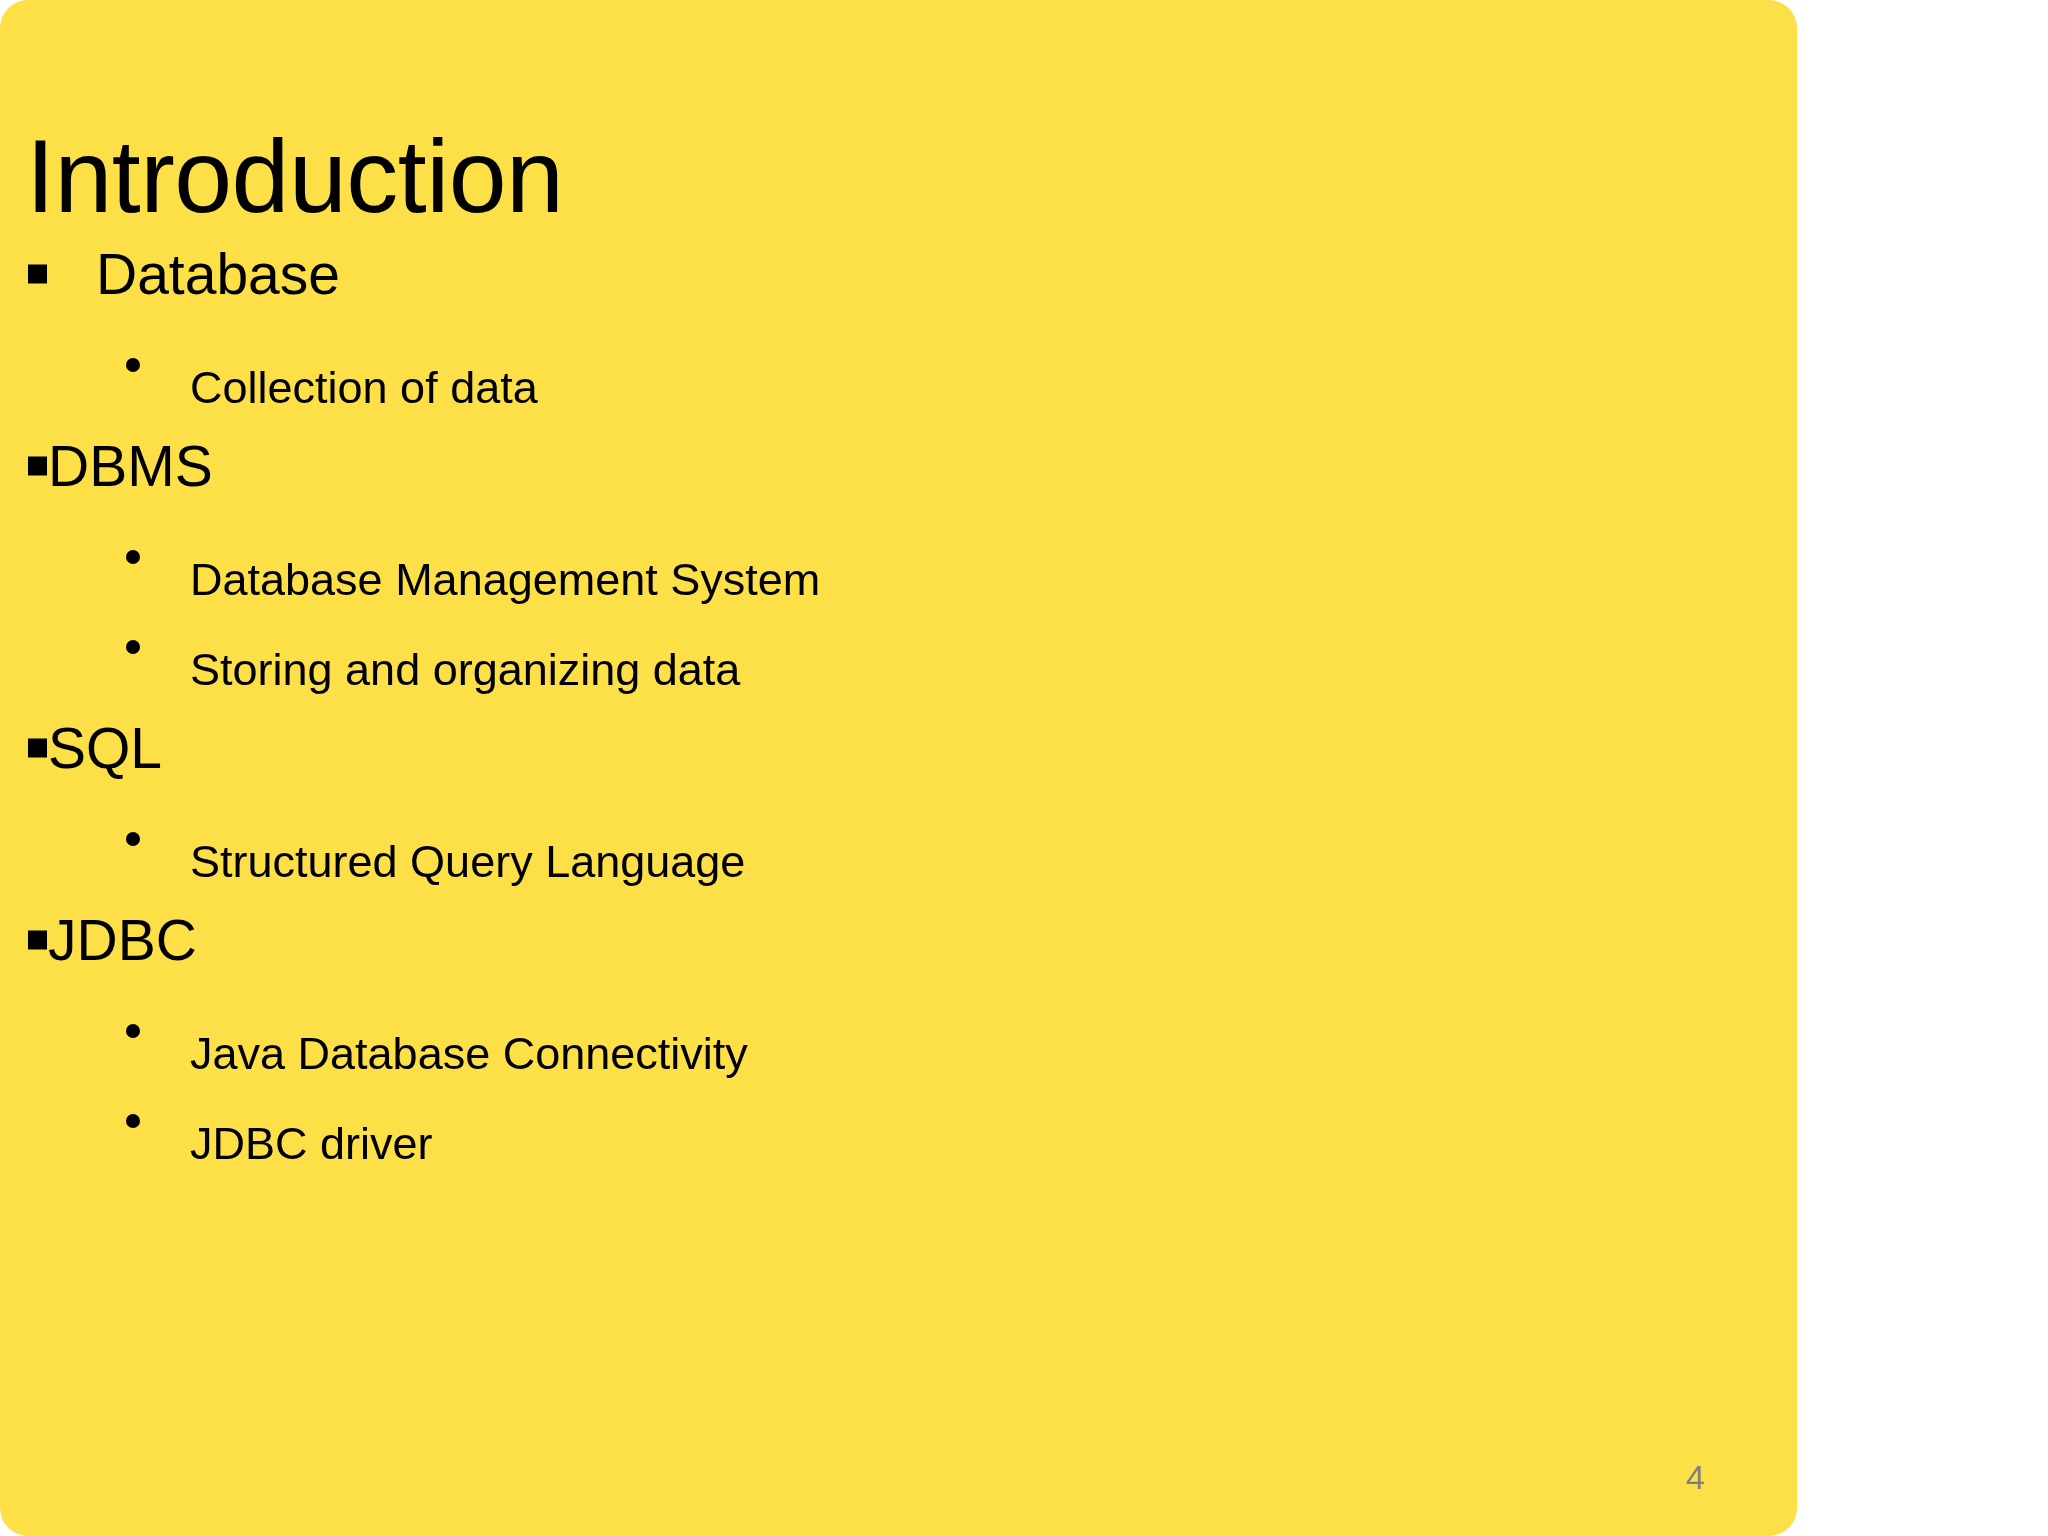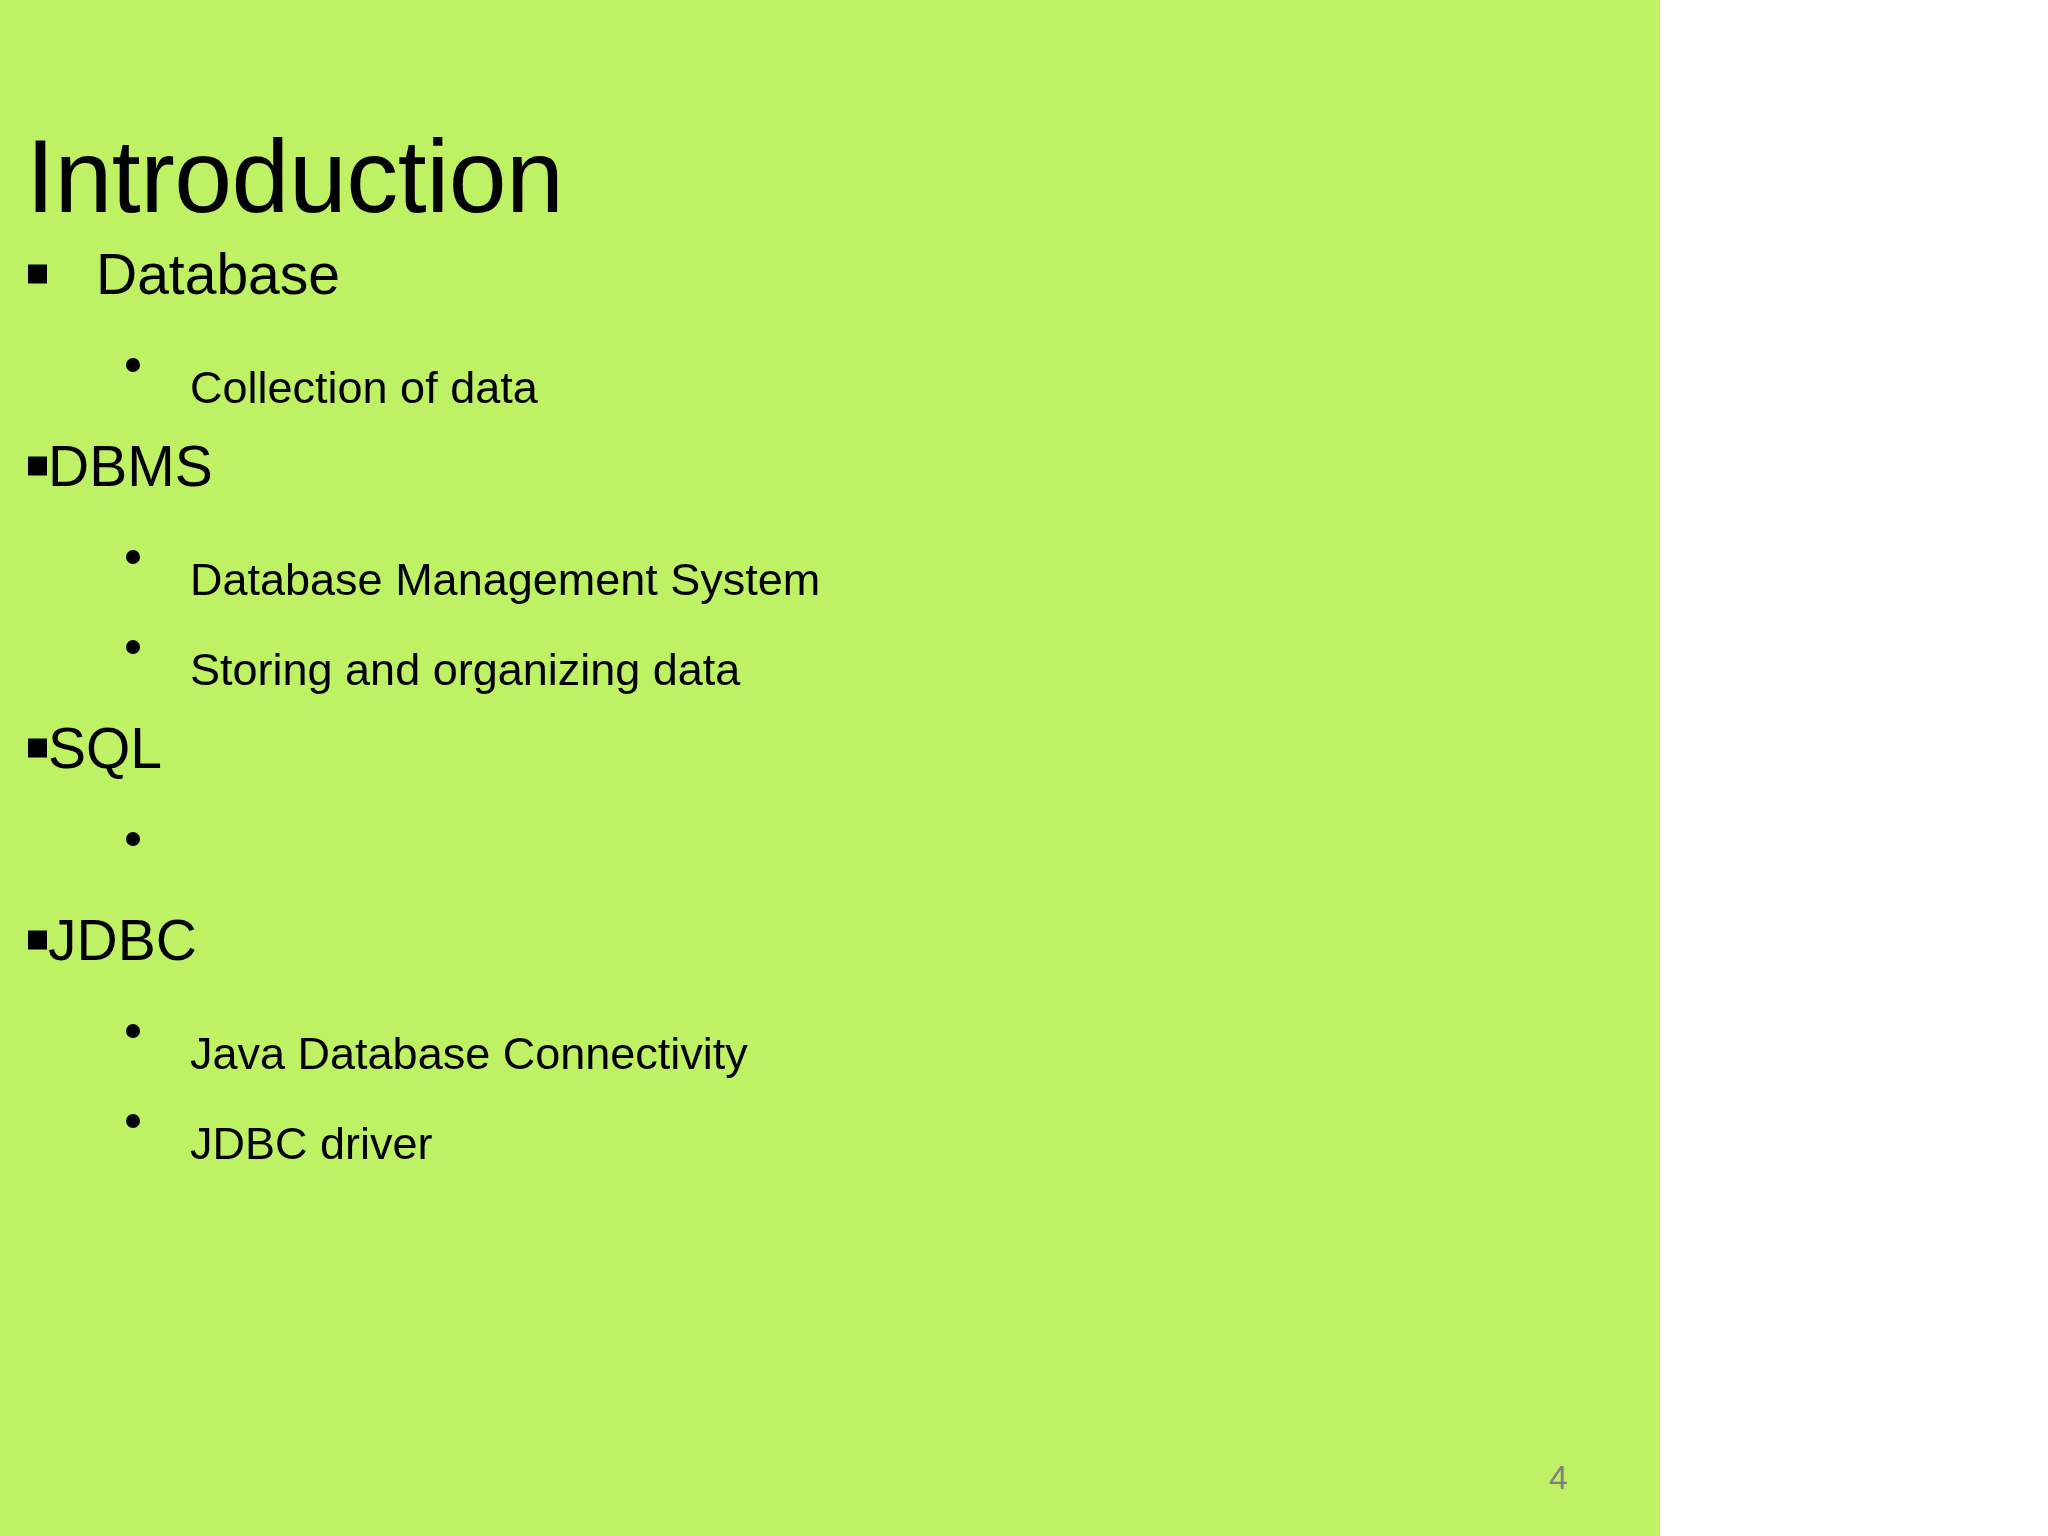--- a/index.html
+++ b/index.html
@@ -9,25 +9,26 @@
     background: #ffffff;
   }
 
   body {
     font-family: "Liberation Sans", sans-serif;
     -webkit-font-smoothing: antialiased;
   }
 
   .slide {
     position: relative;
-    width: 1660px;
+    width: 1797px;
     height: 1536px;
-    background: #bef264;
+    background: #fde047;
     overflow: hidden;
     box-sizing: border-box;
+    border-radius: 28px;
   }
 
   
   .slide-title {
     position: absolute;
     left: 26px;
     top: 46px;
     width: 1960px;
     font-size: 104px;
     line-height: 1.16;
@@ -157,20 +158,21 @@
     </div>
 
     <div class="bullet-row level1 group-start">
       <span class="marker"></span>
       <span class="bullet-text">SQL</span>
     </div>
 
 
     <div class="bullet-row level2">
       <span class="marker"></span>
+      <span class="bullet-text">Structured Query Language</span>
     </div>
 
     <div class="bullet-row level1 group-start">
       <span class="marker"></span>
       <span class="bullet-text">JDBC</span>
     </div>
 
     <div class="bullet-row level2">
       <span class="marker"></span>
       <span class="bullet-text">Java Database Connectivity</span>

